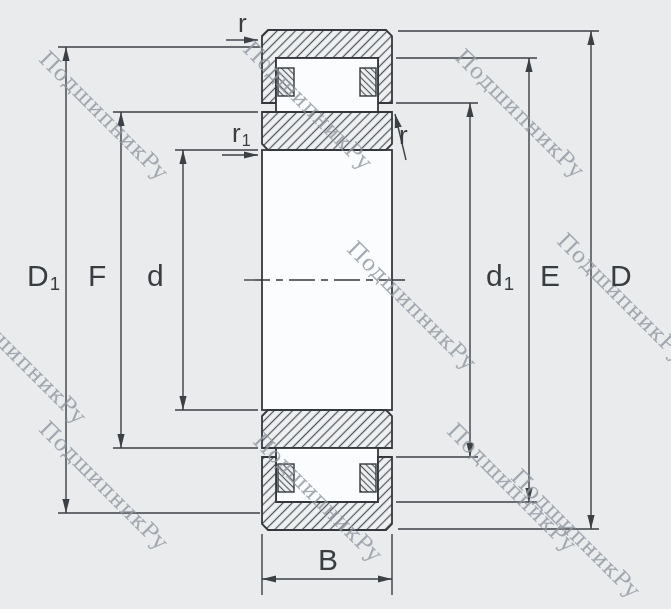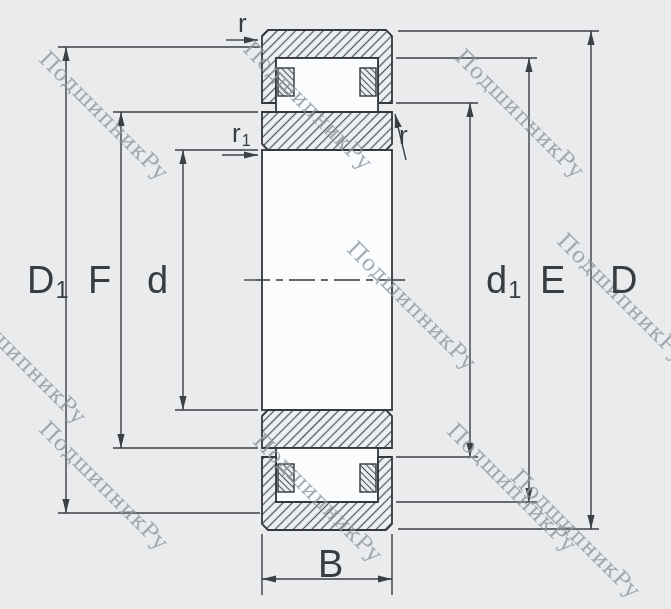--- a/index.html
+++ b/index.html
@@ -7,21 +7,21 @@
     position:relative;
     width:671px;height:609px;
     background:#e9ebed;
     overflow:hidden;
     font-family:"Liberation Sans",sans-serif;
   }
   .stage svg{position:absolute;left:0;top:0;}
   .labels{position:absolute;left:0;top:0;width:100%;height:100%;z-index:3;pointer-events:none;}
   .label{
     position:absolute;
-    font-size:38px;
+    font-size:30px;
     line-height:1;
     color:#383d41;
     white-space:nowrap;
   }
   .label.sm{font-size:26px;}
   .label .sub{
     font-size:0.62em;
     position:relative;
     top:0.22em;
     margin-left:1px;

